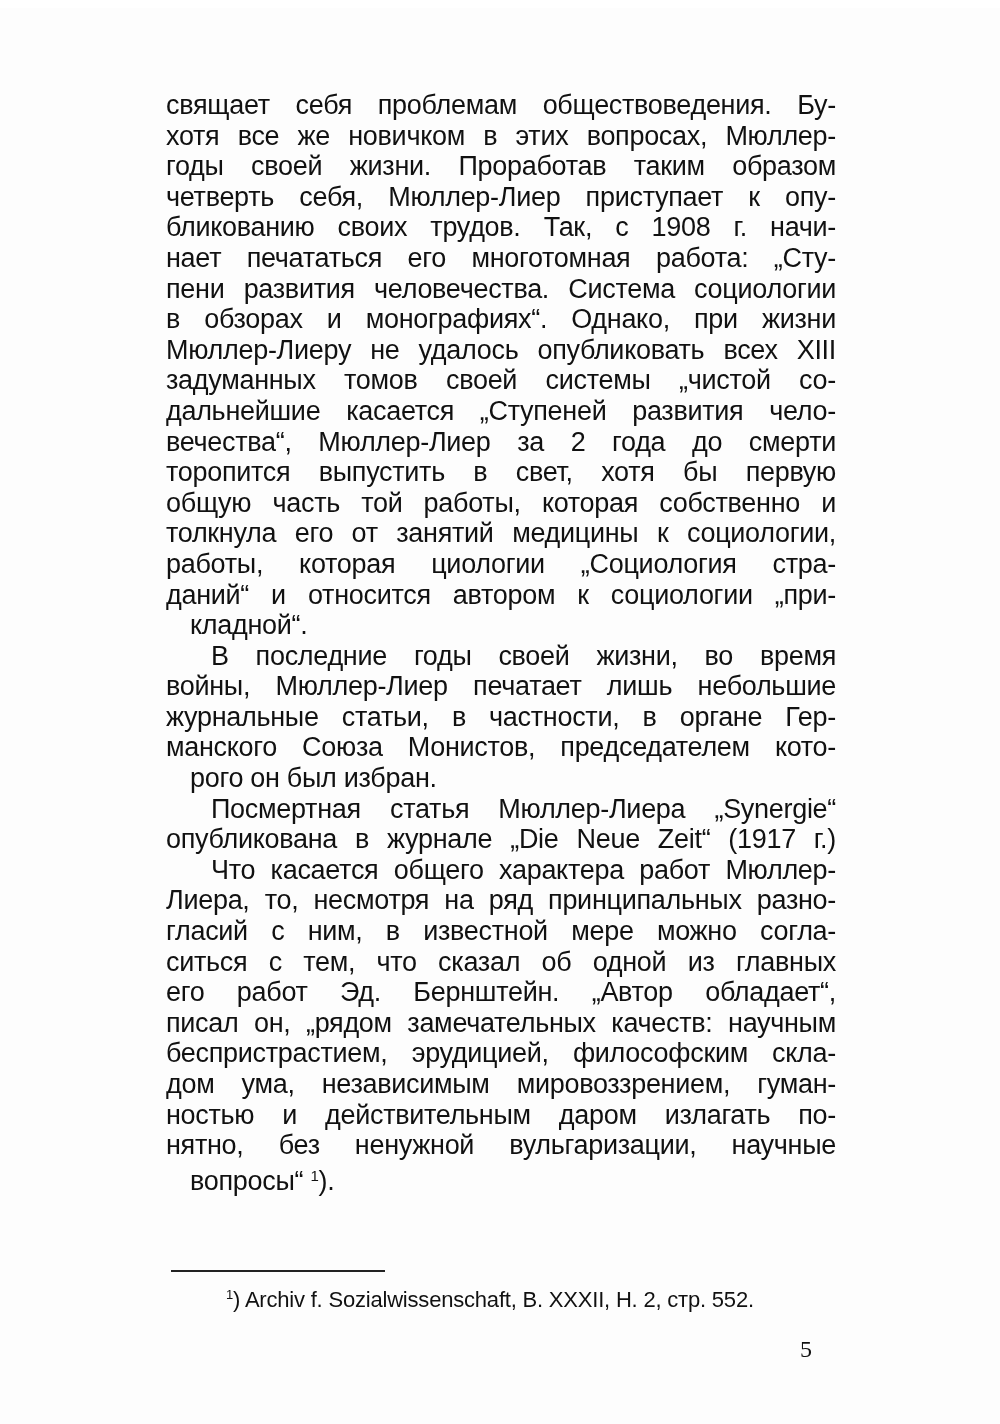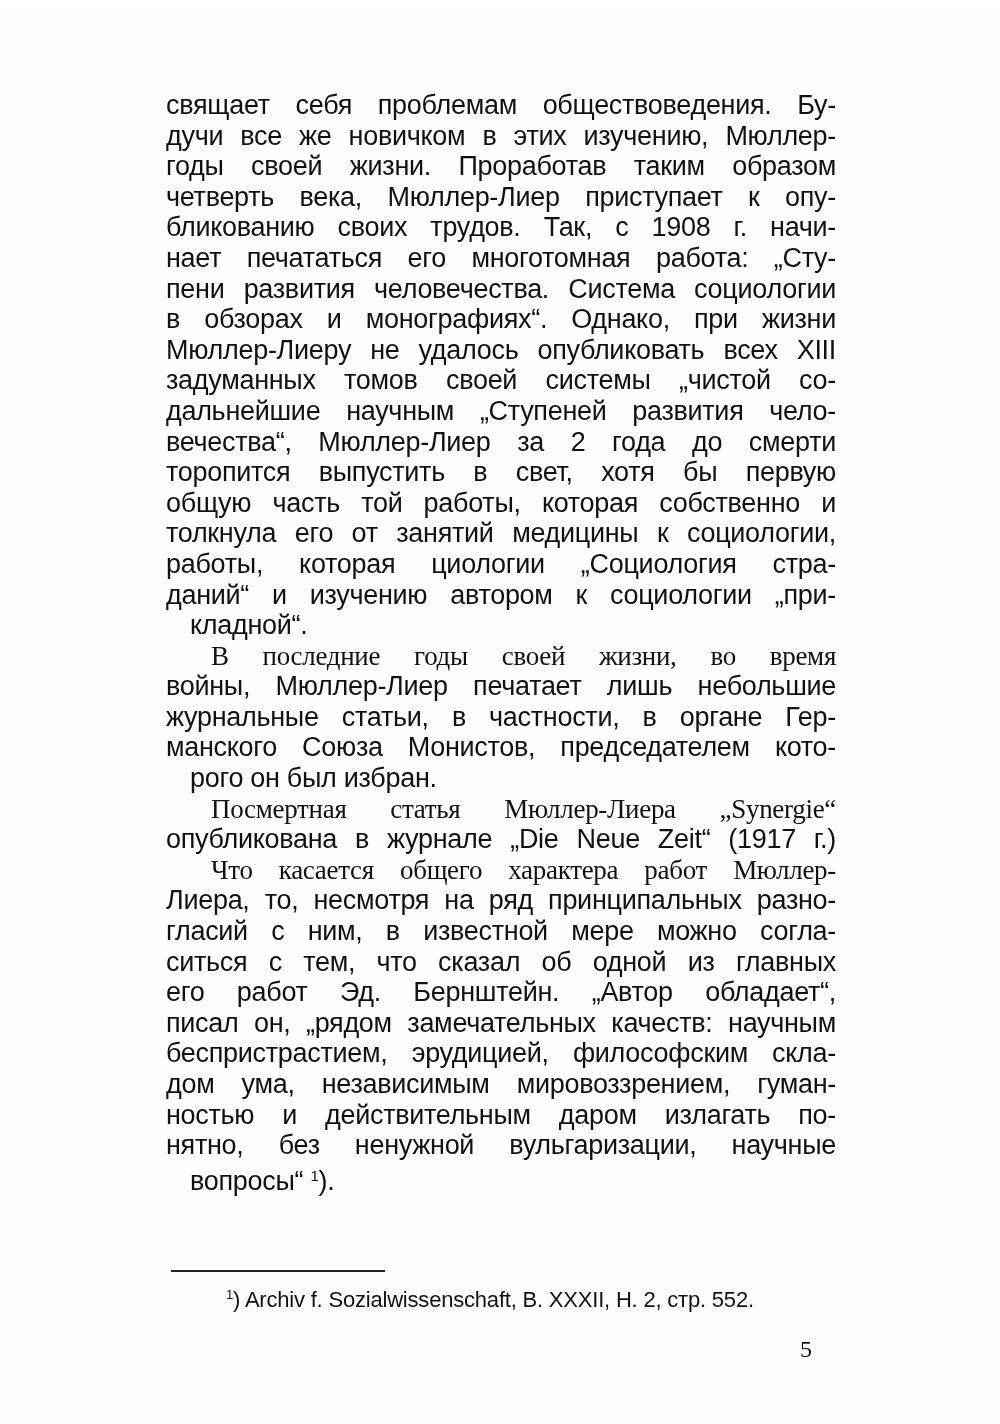--- a/index.html
+++ b/index.html
@@ -18,21 +18,21 @@
     height: 30.6px;
     line-height: 30.6px;
     font-size: 27px;
     white-space: nowrap;
     text-align: justify;
     text-align-last: justify;
     letter-spacing: -0.3px;
     transform-origin: left center;
   }
   .line.last { text-align-last: left; margin-left: 24px; }
-  .line.indent { padding-left: 45px; font-family: Liberation Serif, serif; }
+  .line.indent { padding-left: 45px; }
   .rule {
     position: absolute; left: 171px; top: 1262px; width: 214px; height: 0;
     border-top: 2px solid #222;
   }
   .footnote {
     position: absolute; left: 226px; top: 1273px; width: 620px;
     font-size: 22px; line-height: 28px; white-space: nowrap;
     letter-spacing: -0.2px;
   }
   .footnote sup { font-size: 13px; vertical-align: 8px; }
@@ -44,36 +44,36 @@
   sup.fn { font-size: 15px; vertical-align: 9px; }
 </style>
 </head>
 <body>
 
 <div class="page">
   <div class="body-text">
 
     <div>
       <span class="line">свящает себя проблемам обществоведения. Бу-</span>
-      <span class="line">дучи все же новичком в этих изучению, Мюллер-</span>
+      <span class="line">хотя все же новичком в этих вопросах, Мюллер-</span>
       <span class="line">годы своей жизни. Проработав таким образом</span>
-      <span class="line">четверть века, Мюллер-Лиер приступает к опу-</span>
+      <span class="line">четверть себя, Мюллер-Лиер приступает к опу-</span>
       <span class="line">бликованию своих трудов. Так, с 1908 г. начи-</span>
       <span class="line">нает печататься его многотомная работа: „Сту-</span>
       <span class="line">пени развития человечества. Система социологии</span>
       <span class="line">в обзорах и монографиях“. Однако, при жизни</span>
       <span class="line">Мюллер-Лиеру не удалось опубликовать всех XIII</span>
       <span class="line">задуманных томов своей системы „чистой со-</span>
-      <span class="line">дальнейшие научным „Ступеней развития чело-</span>
+      <span class="line">дальнейшие касается „Ступеней развития чело-</span>
       <span class="line">вечества“, Мюллер-Лиер за 2 года до смерти</span>
       <span class="line">торопится выпустить в свет, хотя бы первую</span>
       <span class="line">общую часть той работы, которая собственно и</span>
       <span class="line">толкнула его от занятий медицины к социологии,</span>
       <span class="line">работы, которая циологии „Социология стра-</span>
-      <span class="line">даний“ и изучению автором к социологии „при-</span>
+      <span class="line">даний“ и относится автором к социологии „при-</span>
       <span class="line last">кладной“.</span>
     </div>
 
     <div>
       <span class="line indent">В последние годы своей жизни, во время</span>
       <span class="line">войны, Мюллер-Лиер печатает лишь небольшие</span>
       <span class="line">журнальные статьи, в частности, в органе Гер-</span>
       <span class="line">манского Союза Монистов, председателем кото-</span>
       <span class="line last">рого он был избран.</span>
     </div>

